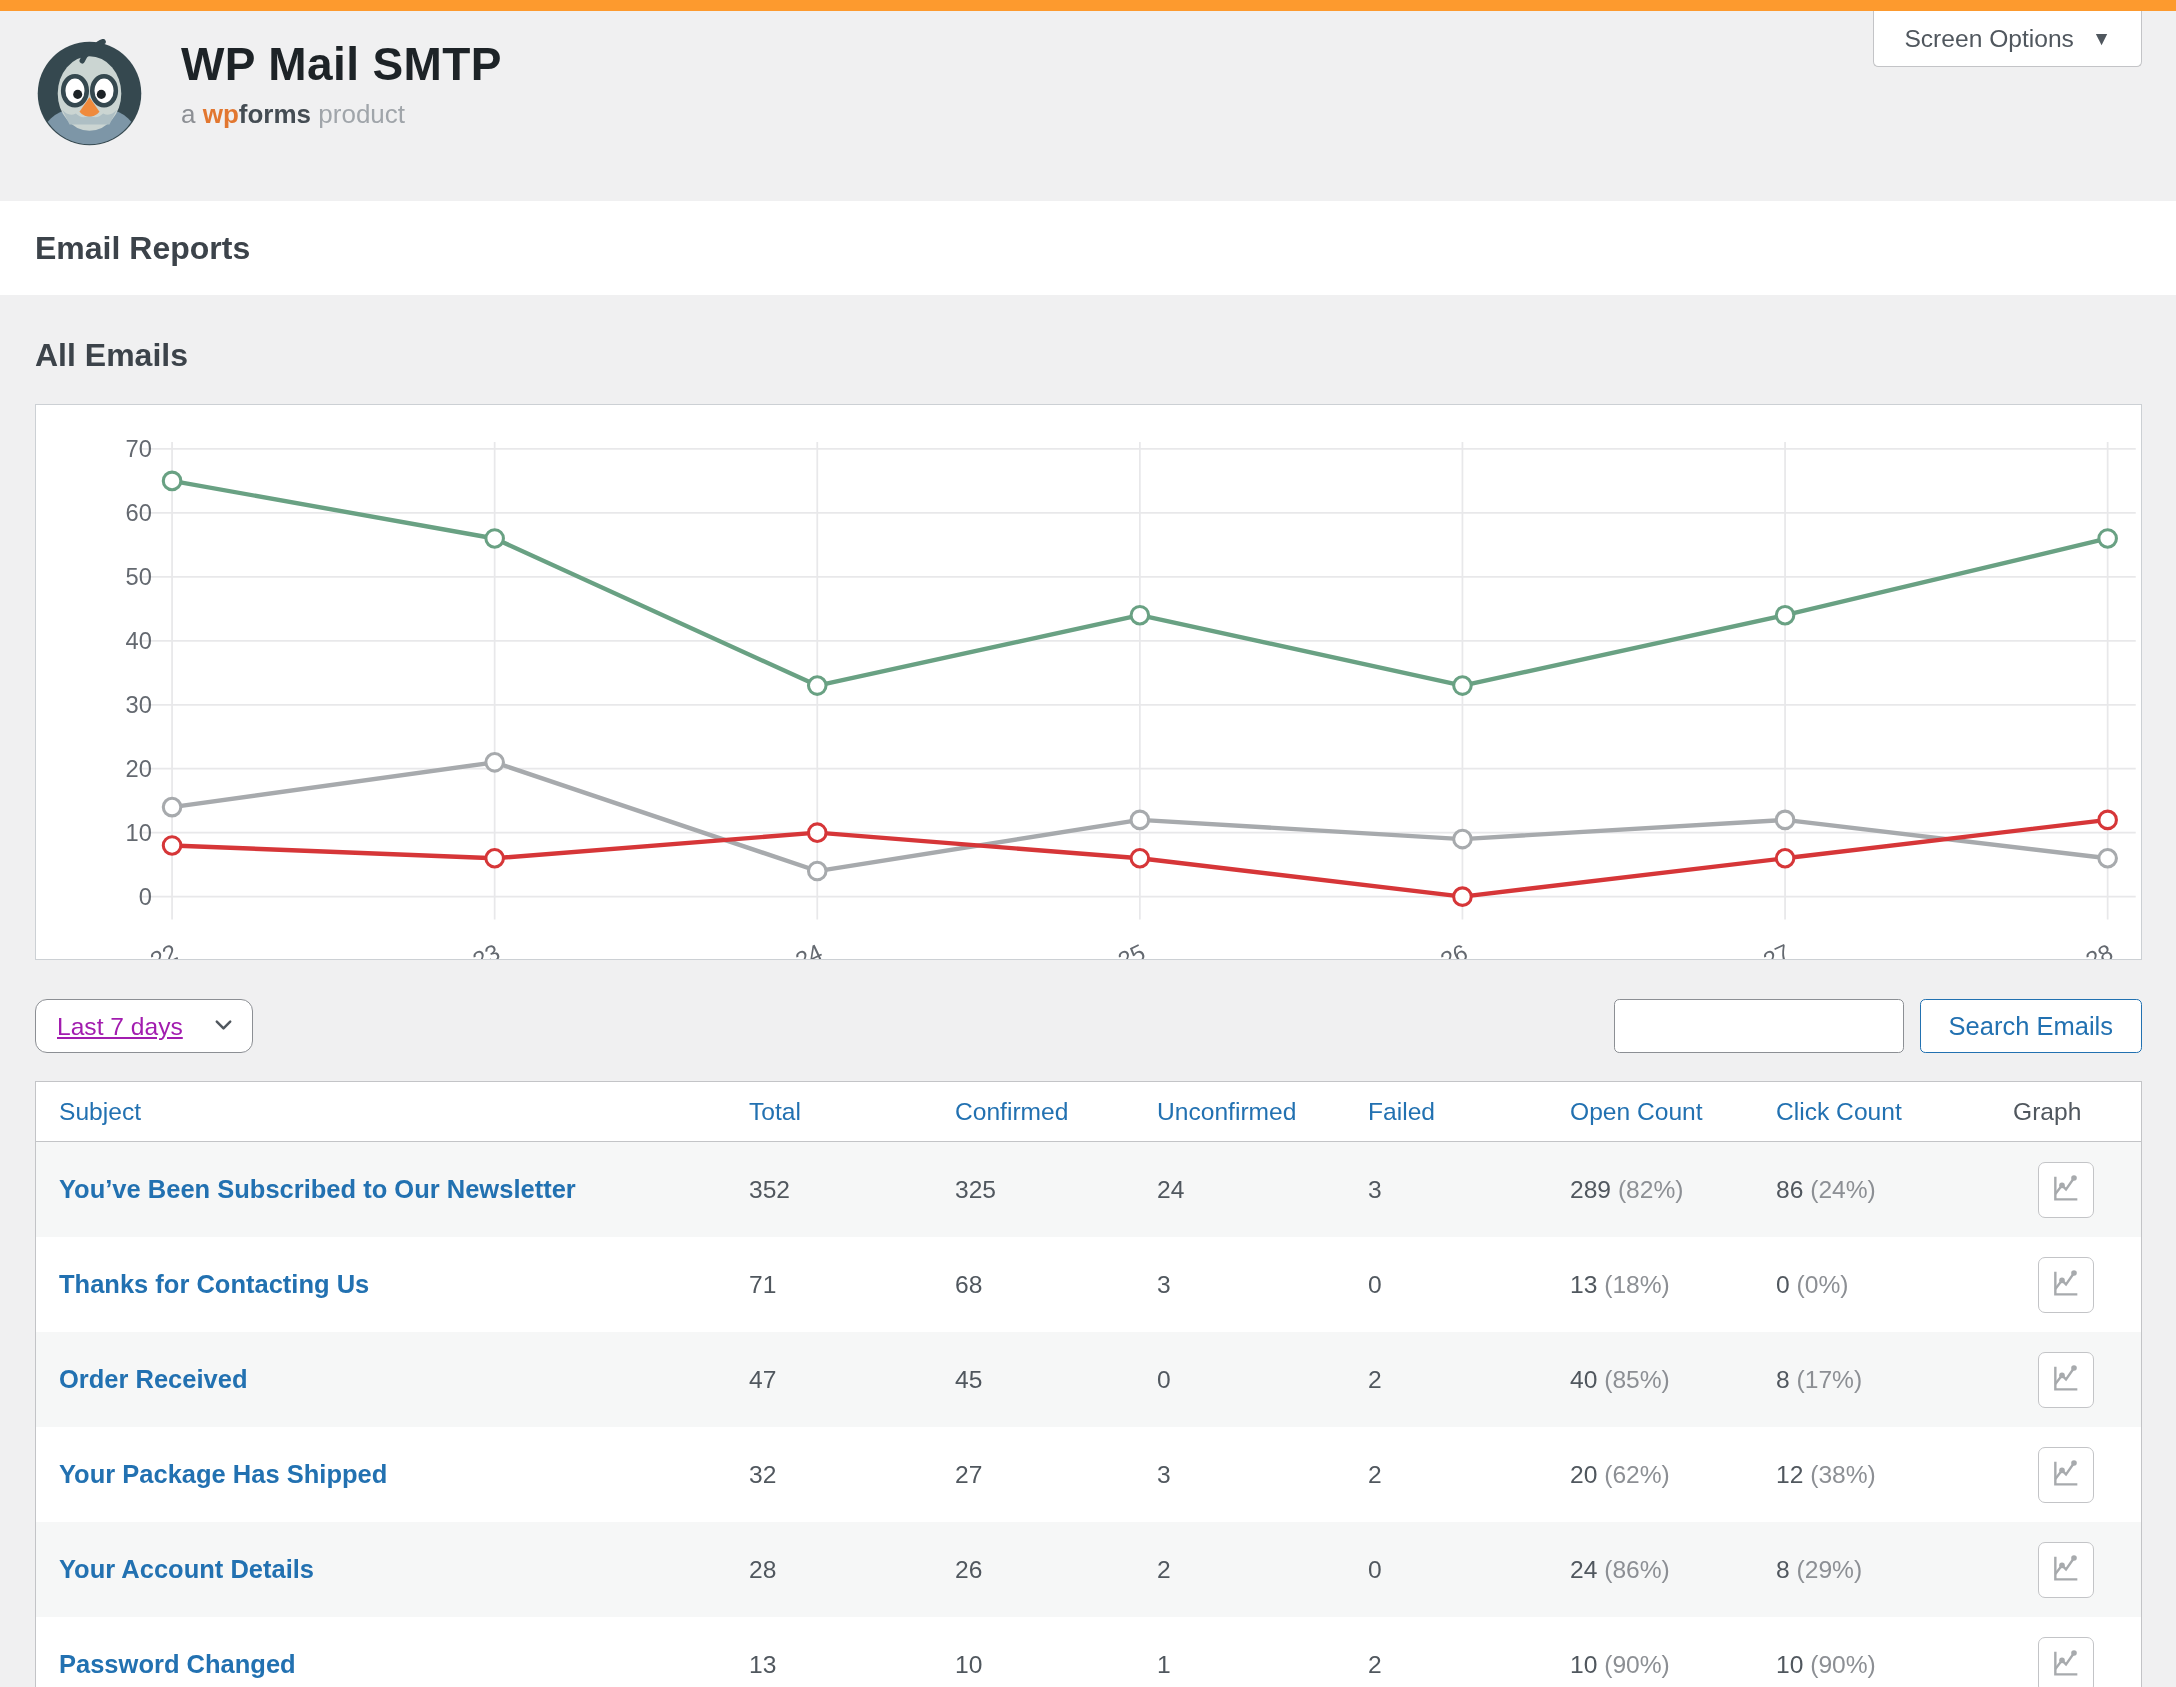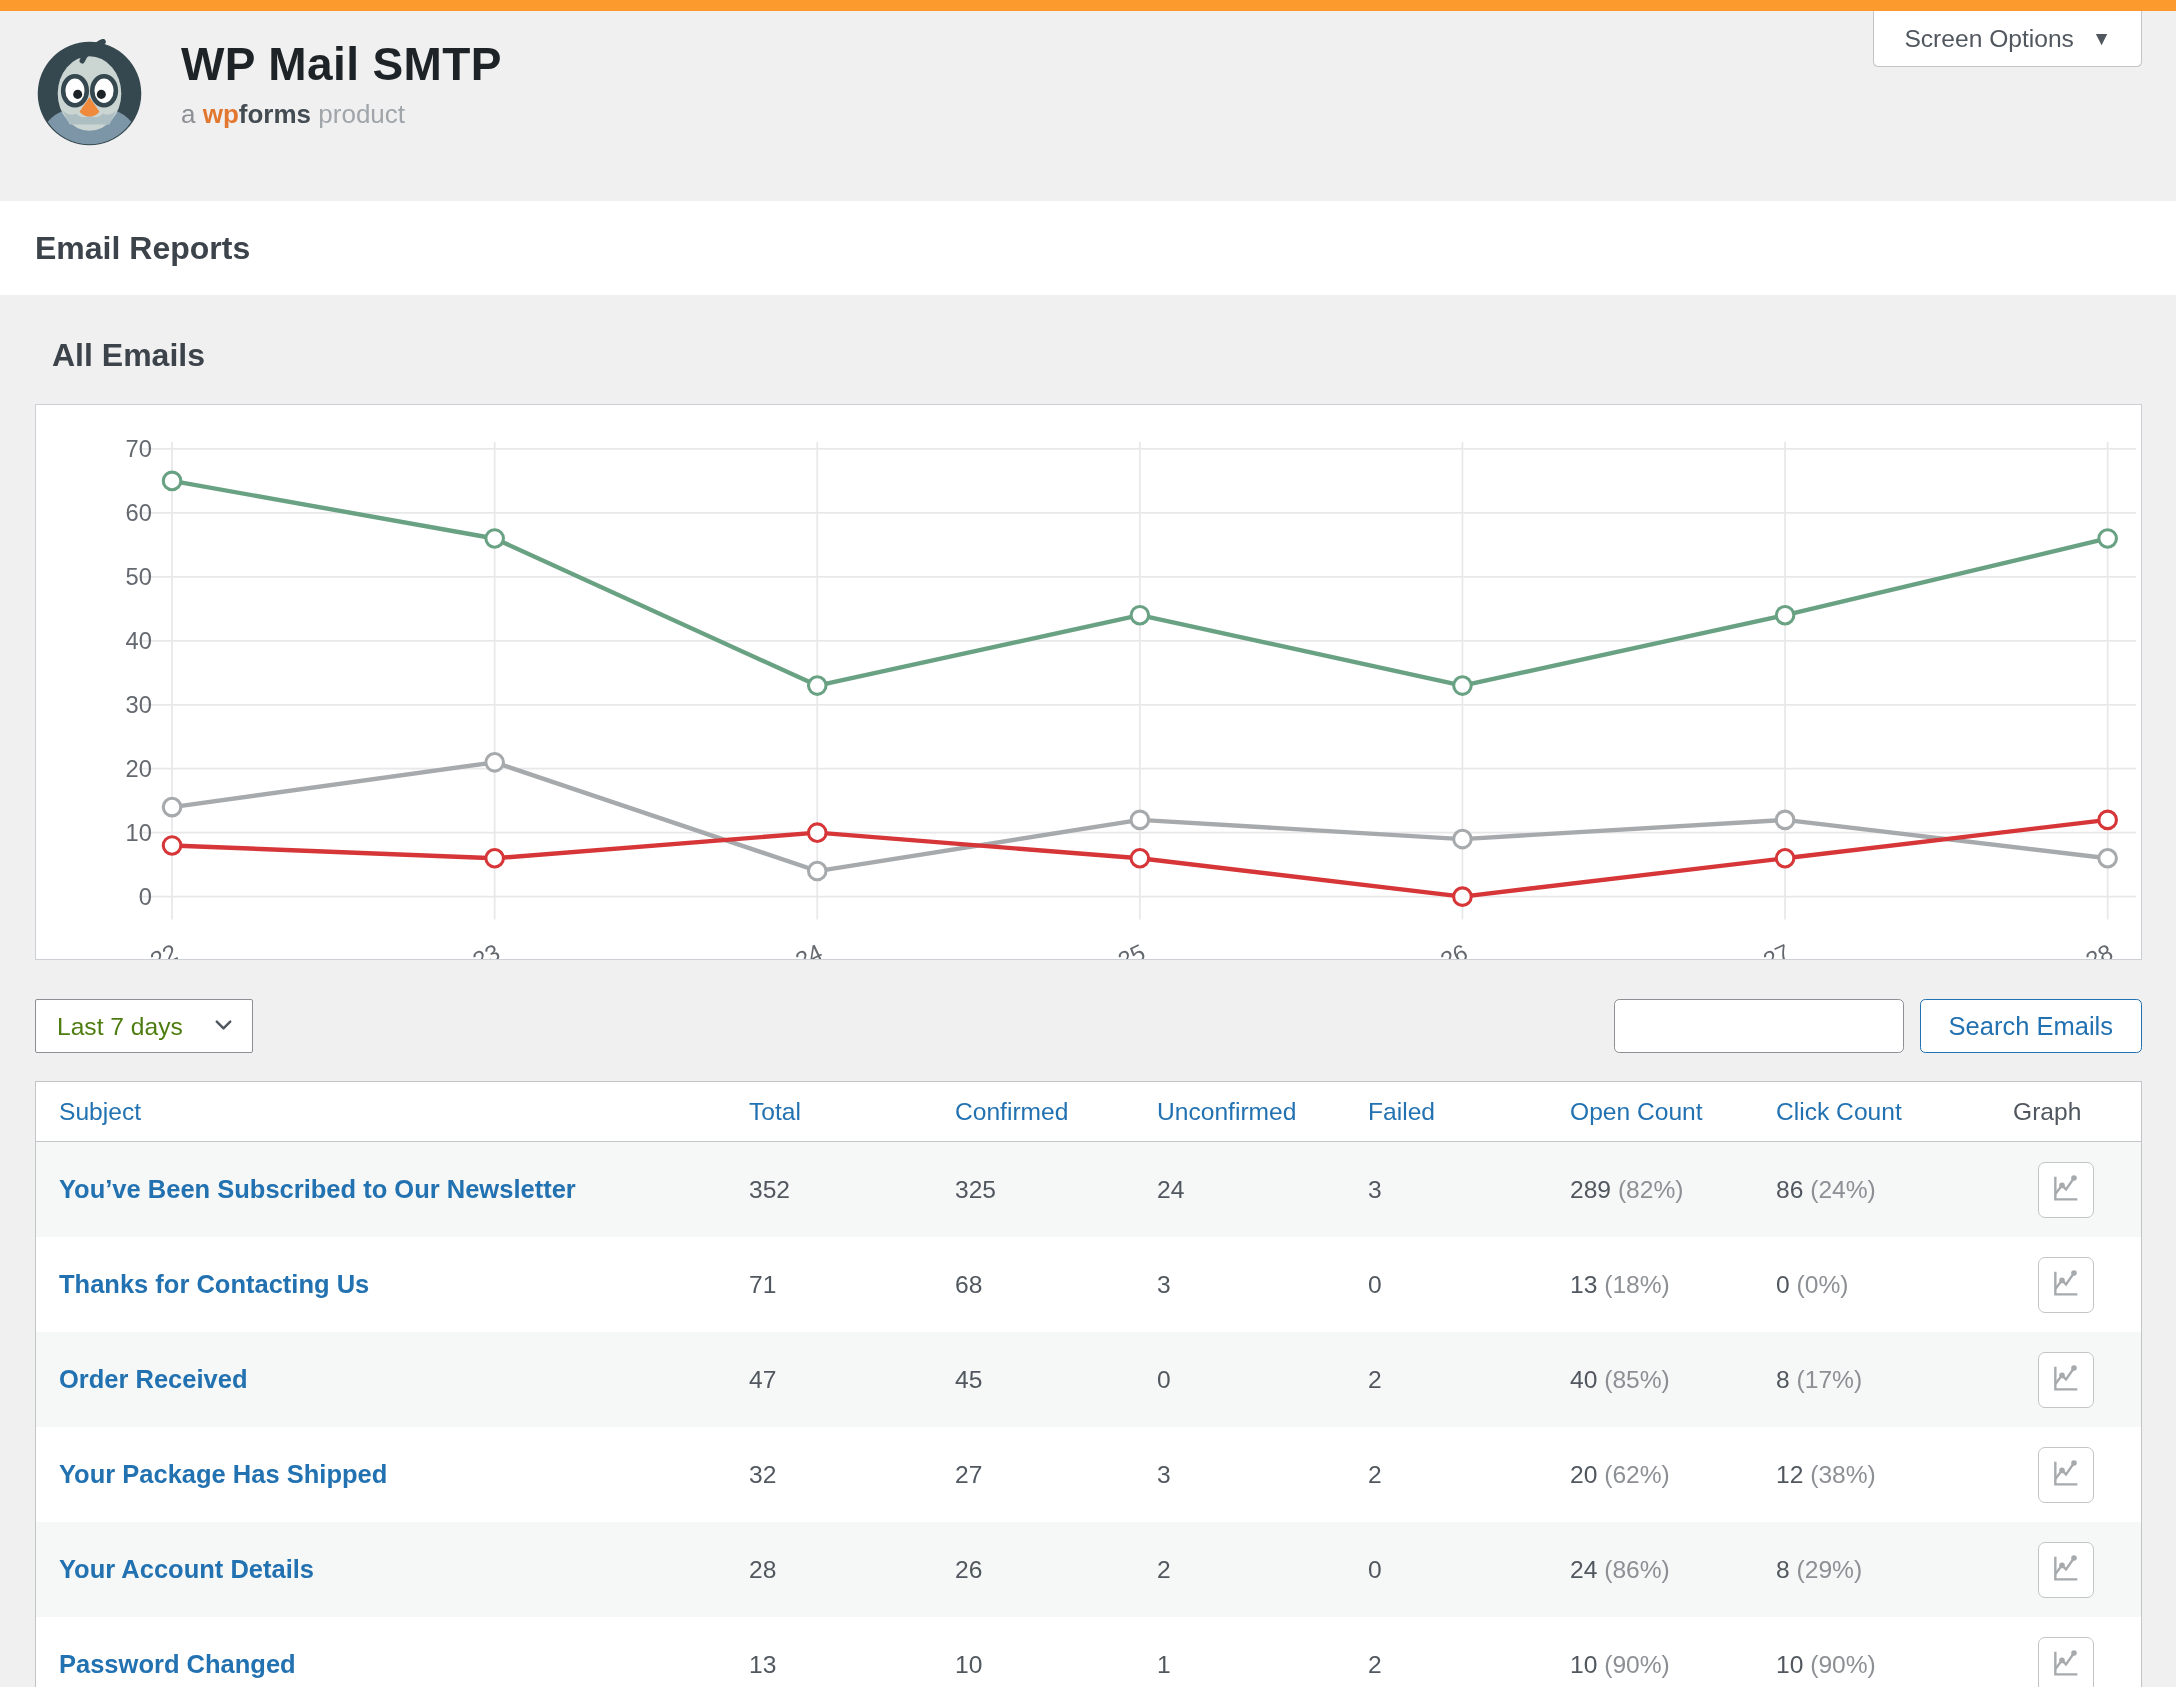--- a/index.html
+++ b/index.html
@@ -26,41 +26,41 @@
     display:flex; align-items:center; gap:18px; cursor:pointer;
   }
   .screen-options .caret { font-size:19.3px; color:#50575e; }
 
   
   .title-band { background:#fff; height:94px; display:flex; align-items:center; }
   .page-title { font-size:32px; font-weight:700; color:#3c434a; margin-left:35px;text-align:right; }
 
   
   .section-row {
-    margin:42px 35px 30px 52px; display:flex; align-items:center; justify-content:flex-start;
+    margin:42px 35px 30px 35px; display:flex; align-items:center; justify-content:flex-start;
   }
   .section-title { font-size:32px; font-weight:600; color:#3c434a; }
   .legend { display:flex; align-items:center; gap:47px; }
   .legend-item { display:flex; align-items:center; gap:14px; font-size:25.5px; color:#3c434a; }
   .legend-dot { width:21px; height:21px; border-radius:50%; display:inline-block; }
   .legend-envelope { width:32px; height:25.5px; display:inline-block; }
 
   
   .chart-card {
     margin:0 35px; background:#fff; border:0.9px solid #ccd0d4; height:556px; overflow:hidden;
   }
   .chart-card svg { display:block; }
 
   
   .controls-row { margin:39px 35px 28px 35px; display:flex; align-items:center; }
   .range-wrap { position:relative; width:218px; height:54px; }
   .range-select {
     appearance:none; -webkit-appearance:none; width:100%; height:100%;
-    border:0.9px solid #8c8f94; border-radius:2px; background:#fff;
-    font-family:inherit; font-size:24.6px; color:#4d7c0f; padding:0 53px 0 21px;
+    border:0.9px solid #8c8f94; border-radius:12px; background:#fff;
+    font-family:inherit; font-size:24.6px; color:#a21caf; padding:0 53px 0 21px;text-decoration:underline;
   }
   .range-chevron { position:absolute; right:17.6px; top:14px; pointer-events:none; color:#50575e; }
   .spacer { flex:1; }
   .search-input {
     width:290px; height:54px; border:0.9px solid #8c8f94; border-radius:5.3px;
     background:#fff; font-family:inherit; font-size:24.6px; padding:0 16px; color:#2c3338;
   }
   .search-btn {
     margin-left:16px; height:54px; padding:0 28px; background:#fff;
     border:1.8px solid #2271b1; border-radius:5.3px; color:#2271b1;

